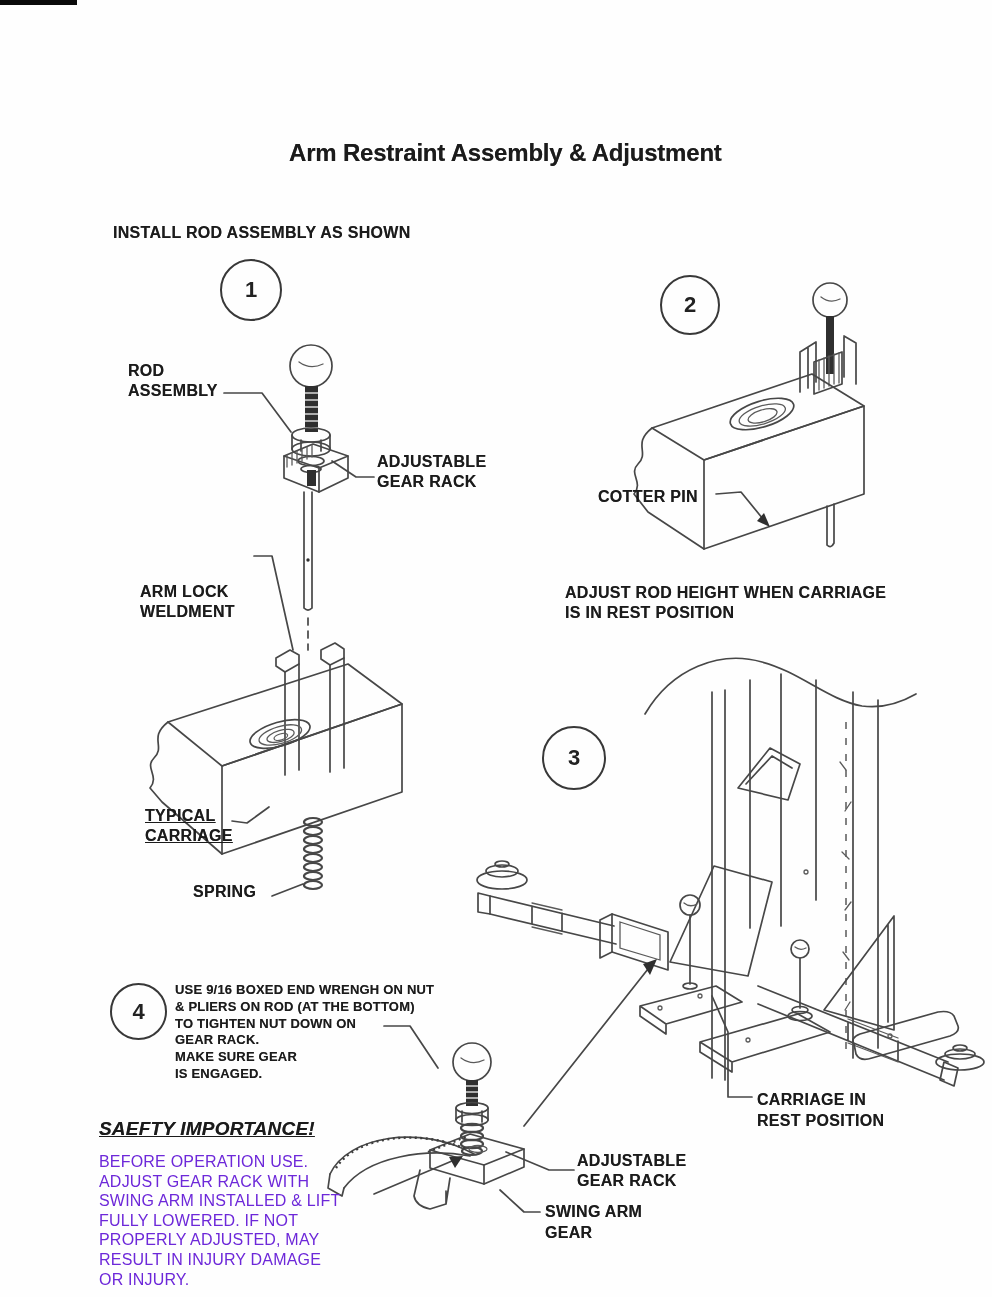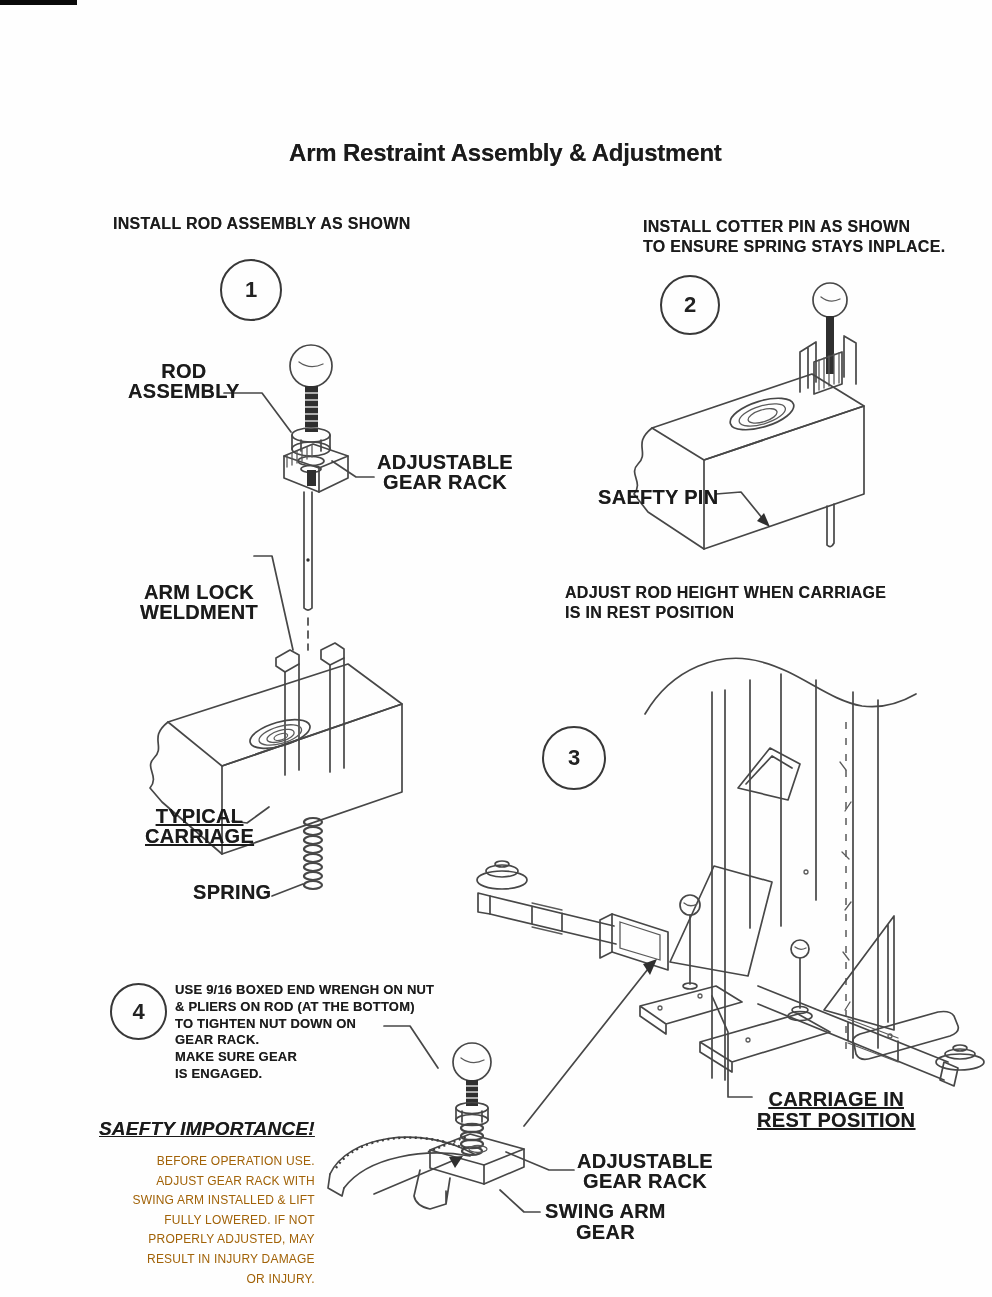--- a/index.html
+++ b/index.html
@@ -12,39 +12,39 @@
   .hdr-mark{position:absolute;left:0;top:0;width:77px;height:5px;background:#0a0a0a;}
   .title{
     position:absolute;left:289px;top:139px;font-size:24px;font-weight:bold;
     letter-spacing:-0.2px;text-shadow:0 0 0.5px rgba(0,0,0,.6);white-space:nowrap;
   }
   .h-step{
     position:absolute;font-size:16px;font-weight:bold;line-height:19.5px;
     letter-spacing:.3px;text-shadow:0 0 .4px rgba(0,0,0,.55);white-space:nowrap;
   }
   .lbl{
-    position:absolute;font-size:20px;font-weight:bold;line-height:20px;
-    letter-spacing:.3px;text-shadow:0 0 .4px rgba(0,0,0,.55);white-space:nowrap;text-align:center;
+    position:absolute;font-size:16px;font-weight:bold;line-height:20px;
+    letter-spacing:.3px;text-shadow:0 0 .4px rgba(0,0,0,.55);white-space:nowrap;
   }
   .step4-text{
     position:absolute;left:175px;top:982px;font-size:13px;font-weight:bold;
     line-height:16.8px;letter-spacing:.2px;text-shadow:0 0 .3px rgba(0,0,0,.5);
     white-space:nowrap;
   }
   .circle{
     position:absolute;border:2.5px solid #383838;border-radius:50%;
     display:flex;align-items:center;justify-content:center;
     font-size:22px;font-weight:bold;color:#222;background:#fefefe;
   }
   .safety{position:absolute;left:99px;top:1118px;white-space:nowrap;}
   .safety-h{
     font-size:19px;font-weight:bold;font-style:italic;text-decoration:underline;
     letter-spacing:.2px;margin-bottom:12px;text-shadow:0 0 .4px rgba(0,0,0,.6);
   }
-  .safety-b{font-size:12px;line-height:19.6px;letter-spacing:.2px;color:#a16207;text-align:right;}
+  .safety-b{font-size:16px;line-height:19.6px;letter-spacing:.2px;color:#6d28d9;}
   svg.art{position:absolute;left:0;top:0;}
   .ln{fill:none;stroke:#474747;stroke-width:1.7;stroke-linecap:round;stroke-linejoin:round;}
   .ln2{fill:none;stroke:#474747;stroke-width:2.2;stroke-linecap:round;stroke-linejoin:round;}
   .thin{fill:none;stroke:#5a5a5a;stroke-width:1.3;stroke-linecap:round;}
   .dk{fill:#2f2f2f;stroke:none;}
   .dash{fill:none;stroke:#5a5a5a;stroke-width:1.5;stroke-dasharray:7 9;}
   .dots{fill:none;stroke:#3d3d3d;stroke-width:2.4;stroke-dasharray:2 3.5;}
   .wht{fill:none;stroke:#d8d8d8;stroke-width:1.4;}
 </style>
 </head>
@@ -240,29 +240,25 @@
       <path class="ln" d="M540,1212 L524,1212 L500,1190"></path>
       <g>
         <path class="ln" d="M374,1194 L452,1161"></path>
         <polygon class="dk" points="463,1156 449,1157 455,1168"></polygon>
       </g>
     </g>
   </svg>
 
   <div class="title">Arm Restraint Assembly &amp; Adjustment</div>
 
-  <div class="h-step" style="left:113px;top:214px;">INSTALL ROD ASSEMBLY AS SHOWN</div>
+  <div class="h-step" style="left:113px;top:223px;">INSTALL ROD ASSEMBLY AS SHOWN</div>
   <div class="circle" style="left:220px;top:259px;width:58px;height:58px;">
     <span>1</span>
   </div>
 
-  <div class="h-step" style="left:643px;top:217px;">
-    <div>INSTALL COTTER PIN AS SHOWN</div>
-    <div>TO ENSURE SPRING STAYS INPLACE.</div>
-  </div>
   <div class="circle" style="left:660px;top:275px;width:56px;height:56px;">
     <span>2</span>
   </div>
 
   <div class="h-step" style="left:565px;top:583px;">
     <div>ADJUST ROD HEIGHT WHEN CARRIAGE</div>
     <div>IS IN REST POSITION</div>
   </div>
   <div class="circle" style="left:542px;top:726px;width:60px;height:60px;">
     <span>3</span>
@@ -290,22 +286,22 @@
   </div>
   <div class="lbl" style="left:140px;top:536px;margin-top:46px;">
     <div>ARM LOCK</div>
     <div>WELDMENT</div>
   </div>
   <div class="lbl" style="left:145px;top:806px;text-decoration:underline;">
     <div>TYPICAL</div>
     <div>CARRIAGE</div>
   </div>
   <div class="lbl" style="left:193px;top:882px;">SPRING</div>
-  <div class="lbl" style="left:598px;top:487px;">SAEFTY PIN</div>
-  <div class="lbl" style="left:757px;top:1089px;line-height:21px;text-decoration:underline;">
+  <div class="lbl" style="left:598px;top:487px;">COTTER PIN</div>
+  <div class="lbl" style="left:757px;top:1089px;line-height:21px;">
     <div>CARRIAGE IN</div>
     <div>REST POSITION</div>
   </div>
   <div class="lbl" style="left:577px;top:1151px;">
     <div>ADJUSTABLE</div>
     <div>GEAR RACK</div>
   </div>
   <div class="lbl" style="left:545px;top:1201px;line-height:21px;">
     <div>SWING ARM</div>
     <div>GEAR</div>

